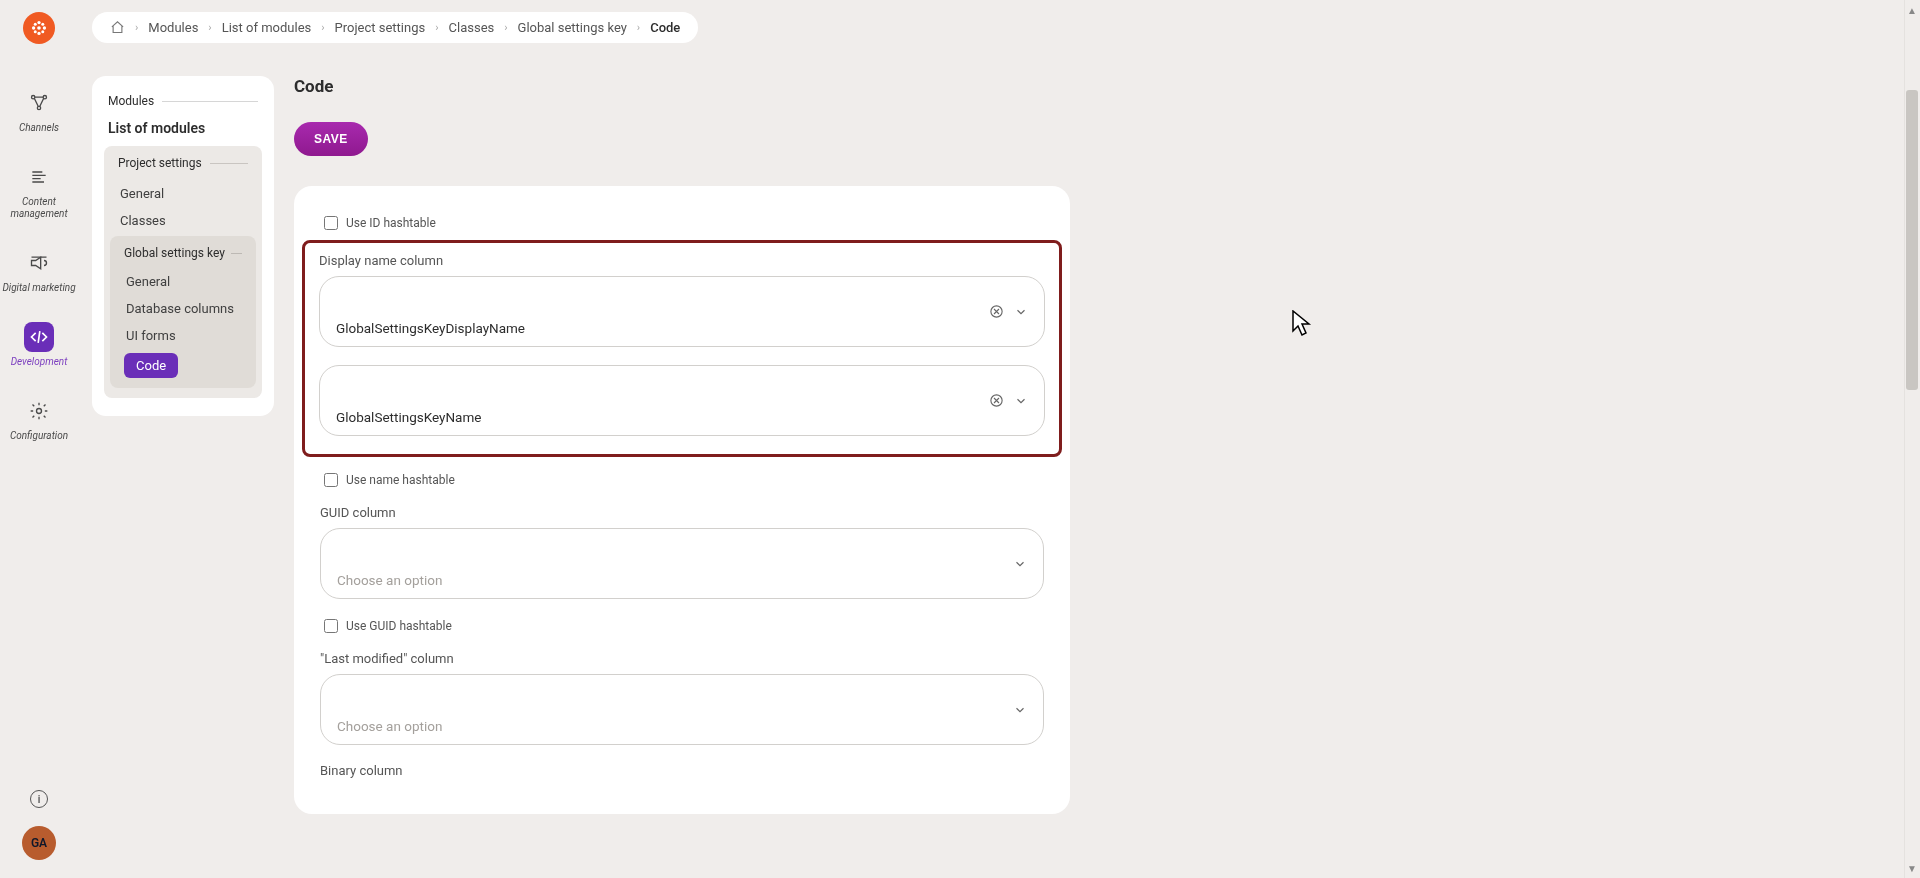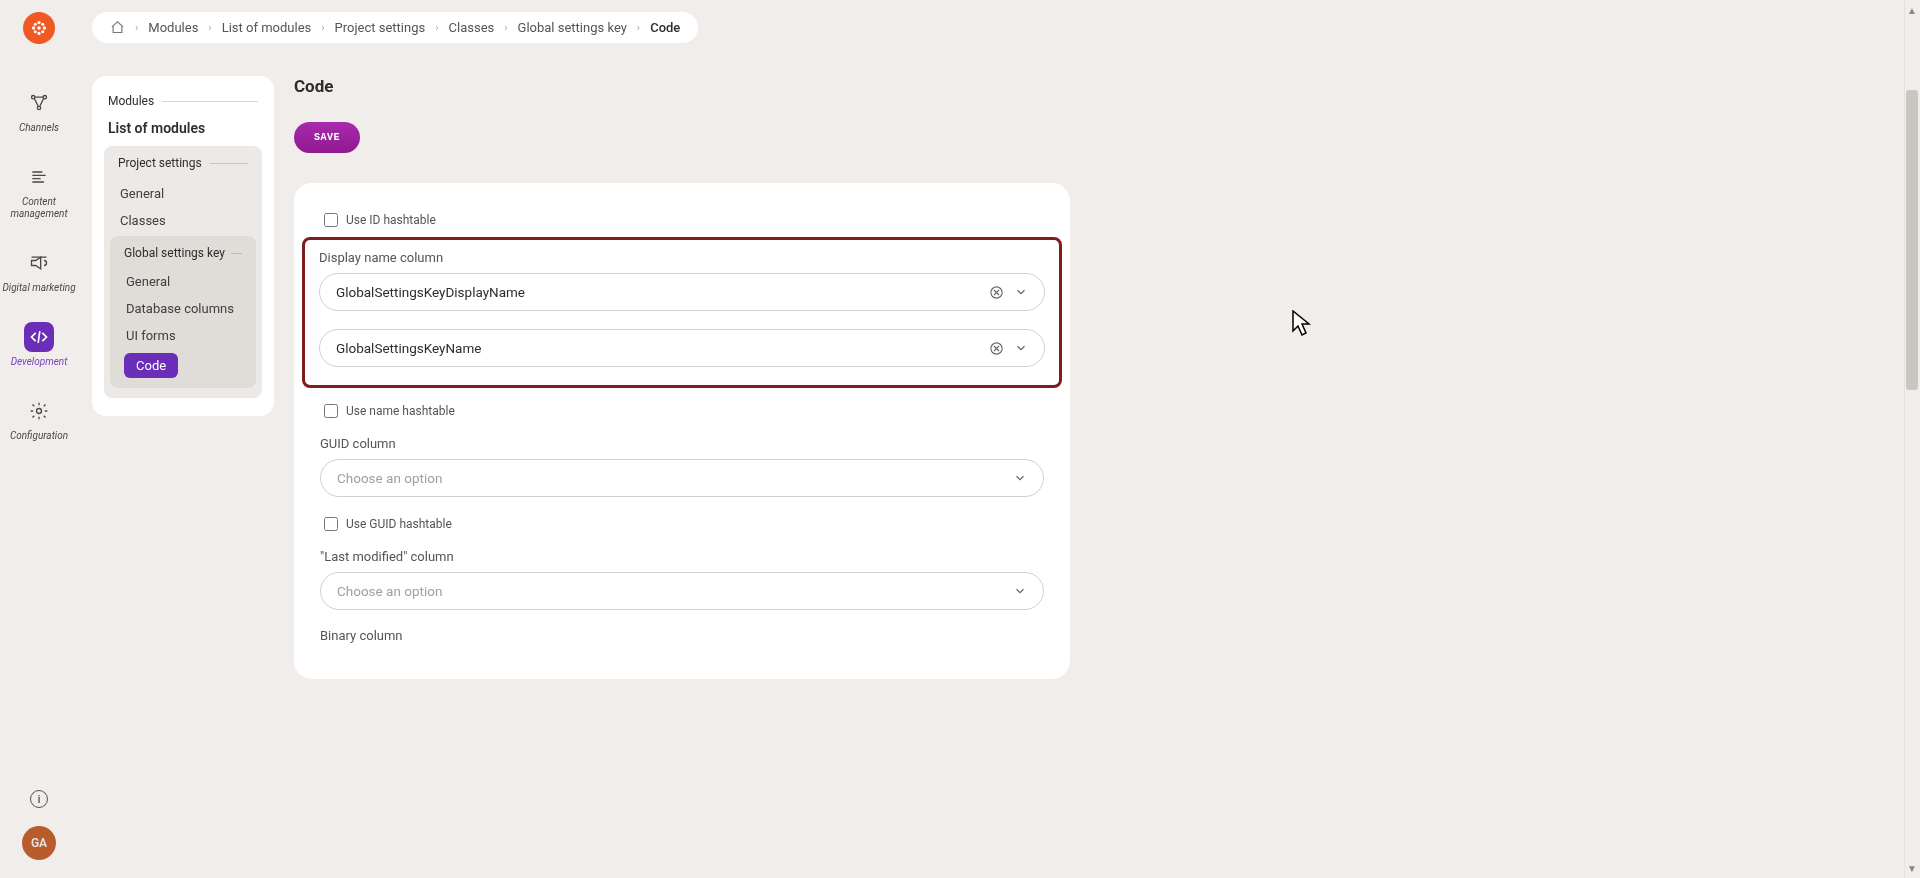--- a/index.html
+++ b/index.html
@@ -59,21 +59,21 @@
 .rail-item.active .rail-icon { background: #6a2eb8; color: #fff; }
 .rail-label { font-size: 10px; margin-top: 4px; line-height: 1.2; font-style: italic; }
 .rail-bottom { margin-top: auto; display: flex; flex-direction: column; align-items: center; gap: 18px; padding-bottom: 18px; }
 .info-icon {
   width: 18px; height: 18px; border: 1.3px solid #555; border-radius: 50%;
   display: flex; align-items: center; justify-content: center; font-size: 10px; font-weight: 600; color: #555;
   cursor: pointer;
 }
 .avatar {
   width: 34px; height: 34px; border-radius: 50%; background: #b85c2e;
-  color: #e5e5e5; display: flex; align-items: center; justify-content: center;
+  color: #0f172a; display: flex; align-items: center; justify-content: center;
   font-size: 12px; font-weight: 600; cursor: pointer;
 }
 
 
 .breadcrumb-bar {
   position: absolute;
   left: 92px;
   top: 12px;
   background: #fff;
   border-radius: 20px;
@@ -184,25 +184,24 @@
   font-weight: 700;
   margin-bottom: 26px;
 }
 .save-btn {
   background: #a11fa3;
   background: linear-gradient(#a82aae, #8f198f);
   color: #fff;
   border: none;
   padding: 10px 20px;
   border-radius: 20px;
-  font-size: 10px;
+  font-size: 12px;
   font-weight: 700;
   letter-spacing: 0.5px;
   cursor: pointer;
-  font-family: Liberation Mono, monospace;
 }
 .form-card {
   background: #fff;
   border-radius: 18px;
   margin-top: 30px;
   padding: 28px 26px;
 }
 .field { margin-bottom: 18px; }
 .field-label {
   font-size: 13px;
@@ -215,21 +214,21 @@
   border: 1px solid #d2d0cd;
   border-radius: 20px;
   padding: 10px 16px;
   font-size: 13.5px;
   color: #2d2d2d;
   background: #fff;
   display: flex;
   align-items: center;
   justify-content: space-between;
 }
-.select-box .val { flex: 1; }
+.select-box .val { flex: 1; margin-top: 33px; }
 .select-box .val.placeholder { color: #a4a09c; }
 .select-actions { display: flex; align-items: center; gap: 10px; }
 .clear-ic, .chev-ic { cursor: pointer; color: #666; display: inline-flex; }
 
 .checkbox-row {
   display: flex;
   align-items: flex-end;
   gap: 8px;
   padding: 2px 0 0 4px;
   margin-bottom: 18px;

